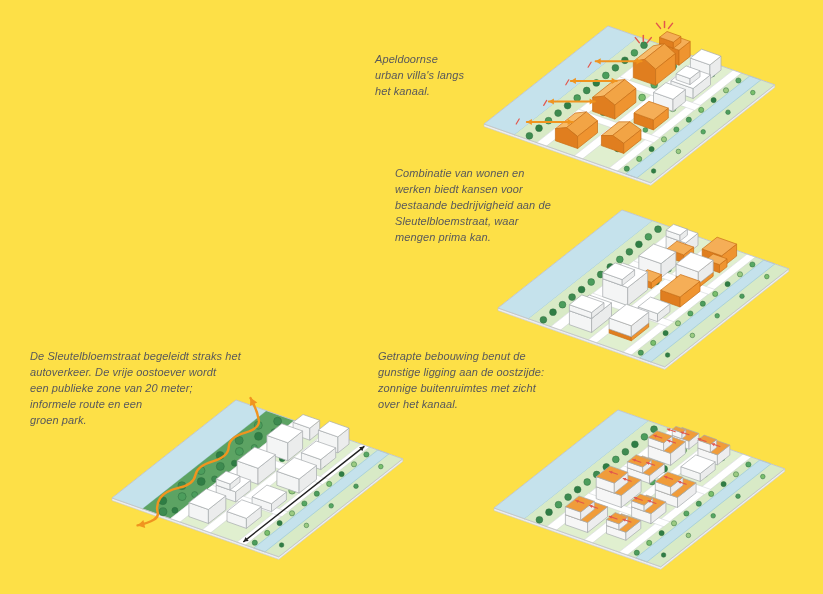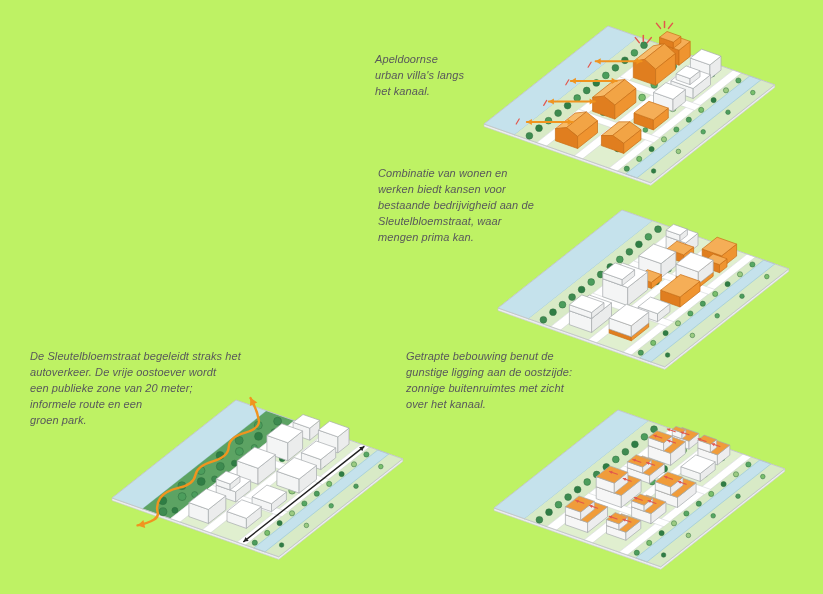--- a/index.html
+++ b/index.html
@@ -1,24 +1,24 @@
 <!DOCTYPE html>
 <html><head>
 <meta charset="utf-8">
 <style>
   html,body{margin:0;padding:0;background:#FFFFFF;}
-  .page{position:relative;width:823px;height:594px;background:#bef264;overflow:hidden;
+  .page{position:relative;width:823px;height:594px;background:#fde047;overflow:hidden;
         font-family:"Liberation Sans",sans-serif;}
   .cap{position:absolute;font-style:italic;font-size:11px;line-height:1.45;color:#58585B;
        white-space:pre-line;letter-spacing:.1px;}
   .illus{position:absolute;display:block;}
   .cap1{left:375px;top:52px;width:150px;}
-  .cap2{left:378px;top:166px;width:200px;}
+  .cap2{left:395px;top:166px;width:200px;}
   .cap3{left:30px;top:349px;width:240px;}
-  .cap4{left:378px;top:349px;width:205px;margin-left:28px;}
+  .cap4{left:378px;top:349px;width:205px;}
   #svg1{left:476px;top:6px;width:312px;height:182px;}
   #svg2{left:488px;top:192px;width:312px;height:182px;}
   #svg3{left:98px;top:368px;width:314px;height:200px;}
   #svg4{left:486px;top:380px;width:312px;height:200px;}
 </style>
 </head>
 <body>
 
 <div class="page">
 

